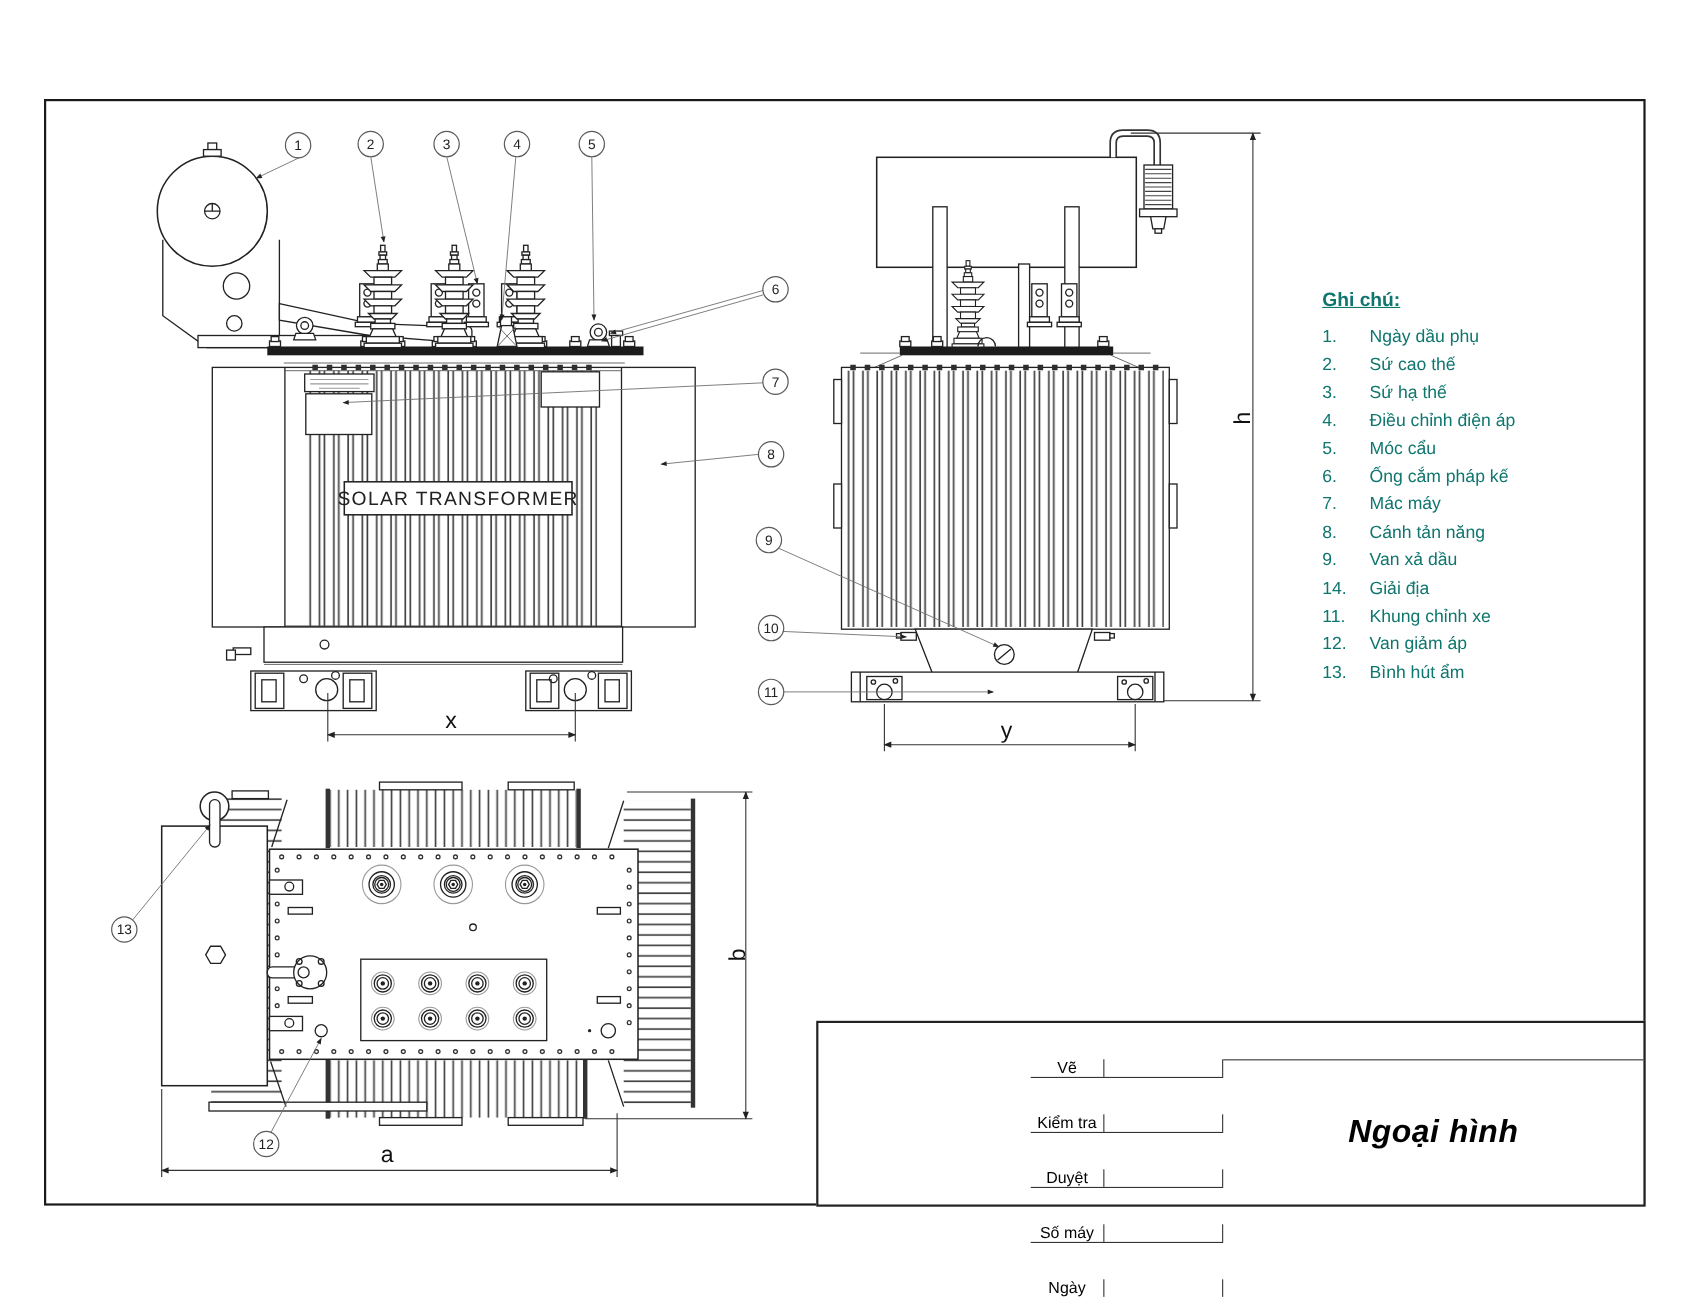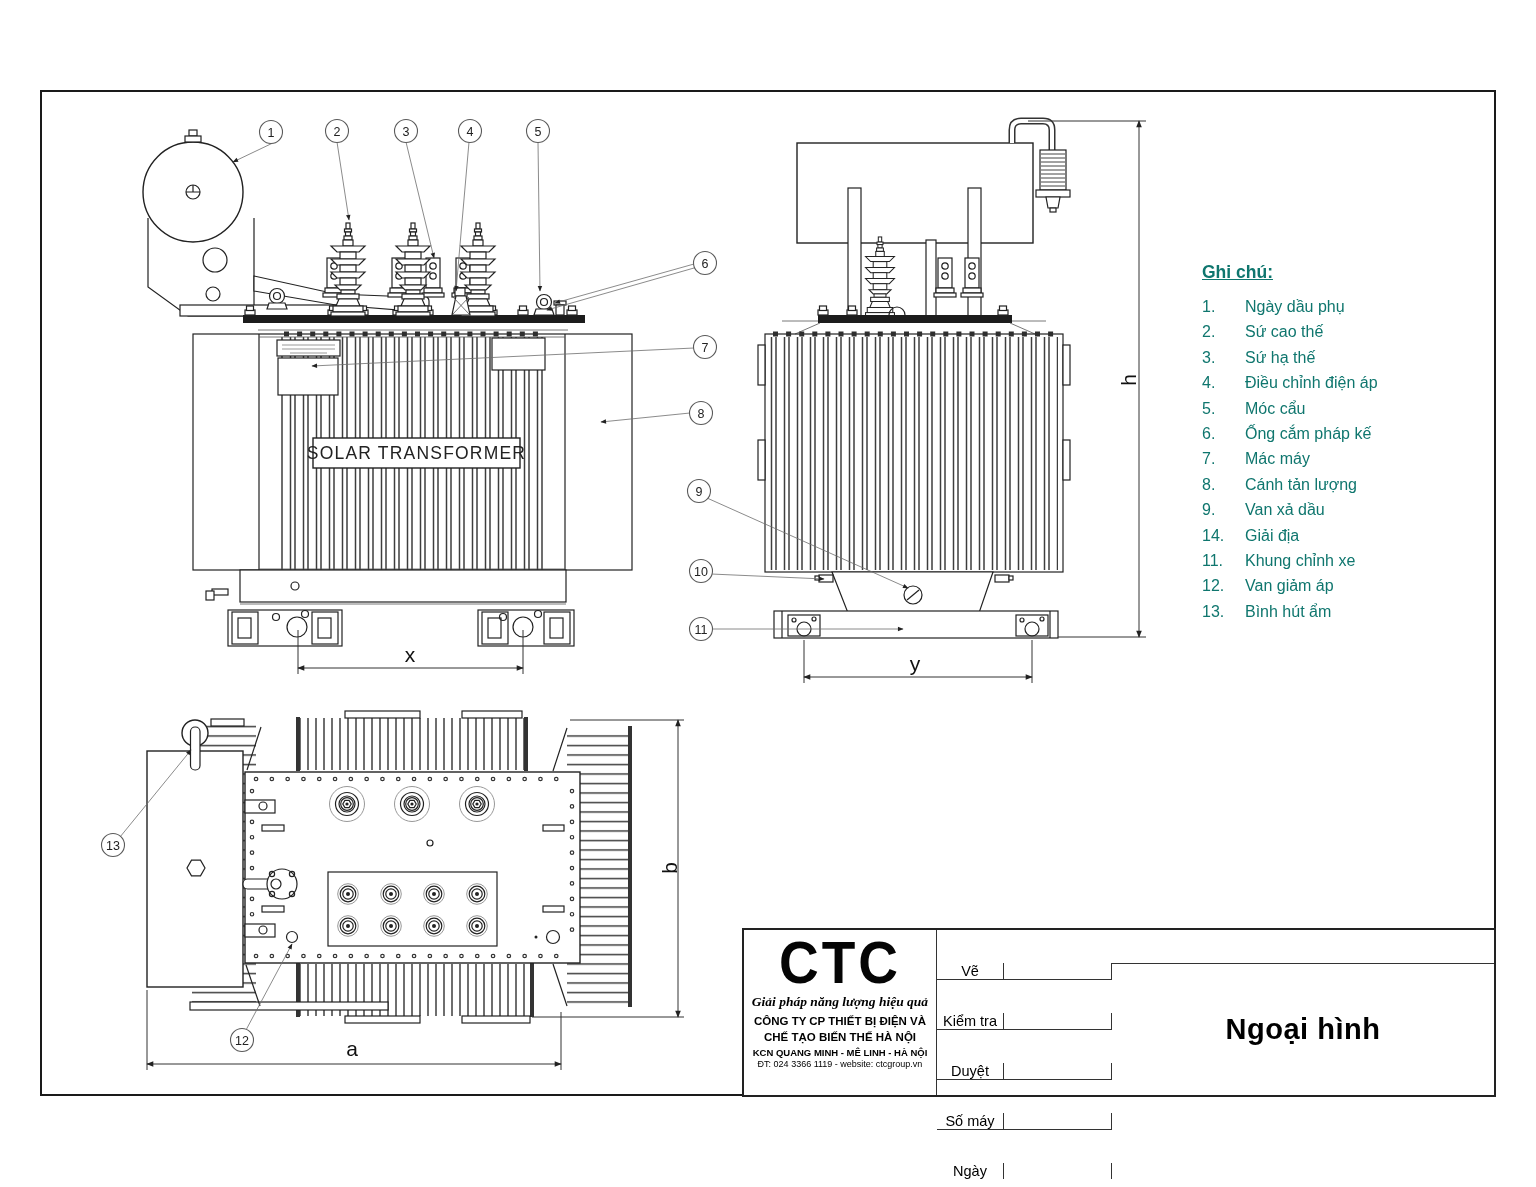--- a/index.html
+++ b/index.html
@@ -41,21 +41,21 @@
           font-size:13.5px;margin-top:3px;white-space:nowrap;}
   .company{font-weight:bold;font-size:11.5px;line-height:1.35;margin-top:4px;}
   .address{font-weight:bold;font-size:9.5px;margin-top:2px;}
   .contact{font-size:9px;margin-top:1px;}
   .tb-mid{position:absolute;left:193px;top:0;bottom:0;width:175px;display:flex;flex-direction:column;}
   .tb-row{flex:1;display:flex;border-bottom:1px solid #333;box-sizing:border-box;margin-top:33px;}
   .tb-row:last-child{border-bottom:none;justify-content:space-between;}
   .tb-row .lbl{width:67px;border-right:1px solid #333;box-sizing:border-box;display:flex;
                align-items:center;justify-content:center;font-size:14.5px;}
   .tb-row .val{flex:1;border-right:1px solid #333;box-sizing:border-box;}
-  .tb-right{position:absolute;left:368px;top:0;bottom:0;right:0;display:flex;flex-direction:column;}
+  .tb-right{position:absolute;left:368px;top:0;bottom:0;right:0;display:flex;flex-direction:column;font-style:italic;}
   .tb-right-strip{height:34px;border-bottom:1px solid #333;box-sizing:border-box;}
   .tb-title{flex:1;display:flex;align-items:center;justify-content:center;
             font-size:29px;font-weight:bold;letter-spacing:.5px;}
 </style>
 </head>
 <body>
 
 <div class="canvas">
 
 <svg width="1536" height="1187" viewBox="0 0 1536 1187">
@@ -493,21 +493,21 @@
   <div class="legend-item">
         <span class="legend-num">6.</span>
         <span>Ống cắm pháp kế</span>
       </div>
   <div class="legend-item">
         <span class="legend-num">7.</span>
         <span>Mác máy</span>
       </div>
   <div class="legend-item">
         <span class="legend-num">8.</span>
-        <span>Cánh tản lượng</span>
+        <span>Cánh tản năng</span>
       </div>
   <div class="legend-item">
         <span class="legend-num">9.</span>
         <span>Van xả dầu</span>
       </div>
   <div class="legend-item">
         <span class="legend-num">14.</span>
         <span>Giải địa</span>
       </div>
   <div class="legend-item">
@@ -518,30 +518,20 @@
         <span class="legend-num">12.</span>
         <span>Van giảm áp</span>
       </div>
   <div class="legend-item">
         <span class="legend-num">13.</span>
         <span>Bình hút ẩm</span>
       </div>
 </div>
 
 <div class="titleblock">
-  <div class="tb-logo-cell">
-    <div class="ctc">CTC</div>
-    <div class="slogan">Giải pháp năng lượng hiệu quả</div>
-    <div class="company">
-      <div>CÔNG TY CP THIẾT BỊ ĐIỆN VÀ</div>
-      <div>CHẾ TẠO BIẾN THẾ HÀ NỘI</div>
-    </div>
-    <div class="address">KCN QUANG MINH - MÊ LINH - HÀ NỘI</div>
-    <div class="contact">ĐT: 024 3366 1119 - website: ctcgroup.vn</div>
-  </div>
   <div class="tb-mid">
     <div class="tb-row">
           <div class="lbl">Vẽ</div>
           <div class="val"></div>
         </div>
     <div class="tb-row">
           <div class="lbl">Kiểm tra</div>
           <div class="val"></div>
         </div>
     <div class="tb-row">

